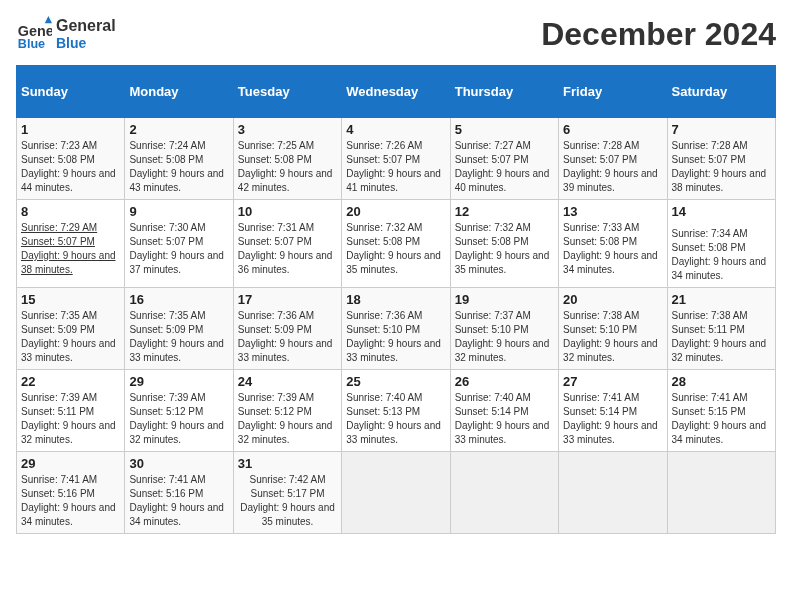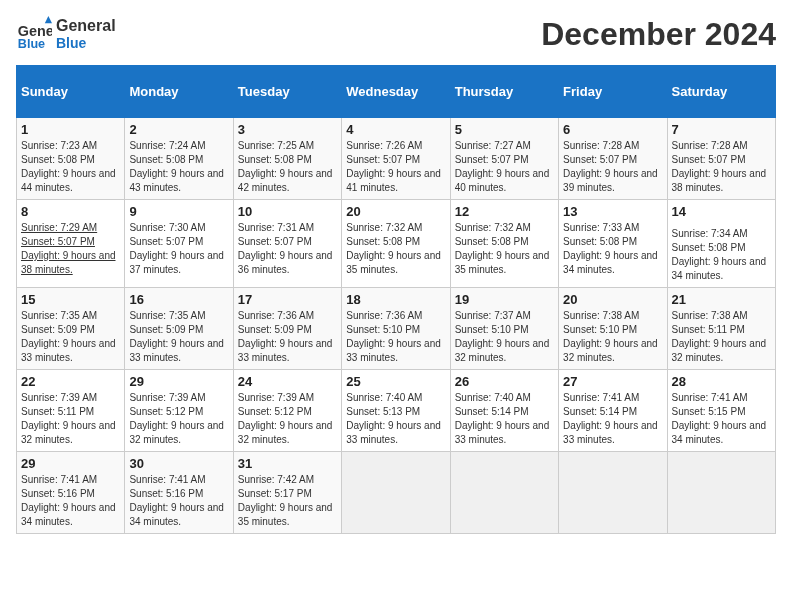--- a/index.html
+++ b/index.html
@@ -300,21 +300,21 @@
 Daylight: 9 hours and 34 minutes.</div>
         </td>
         <td>
           <span class="day-num">30</span>
           <div class="day-info" style="white-space: pre-line;">Sunrise: 7:41 AM
 Sunset: 5:16 PM
 Daylight: 9 hours and 34 minutes.</div>
         </td>
         <td>
           <span class="day-num">31</span>
-          <div class="day-info" style="white-space: pre-line;">Sunrise: 7:42 AM
+          <div class="day-info" style="white-space: pre-line; text-align: center;">Sunrise: 7:42 AM
 Sunset: 5:17 PM
 Daylight: 9 hours and 35 minutes.</div>
         </td>
         <td class="empty-cell"></td>
         <td class="empty-cell"></td>
         <td class="empty-cell"></td>
         <td class="empty-cell"></td>
       </tr>
     </tbody>
 </table>

